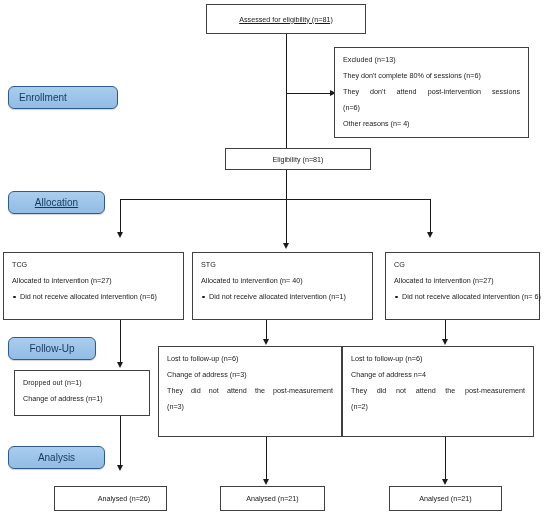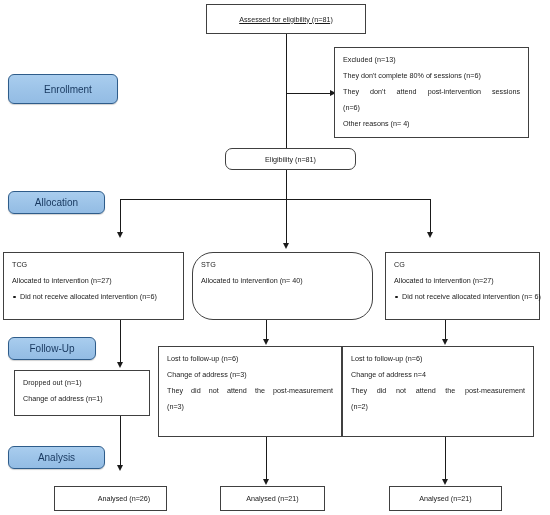--- a/index.html
+++ b/index.html
@@ -101,46 +101,46 @@
     border-top: 3.6px solid transparent;
     border-bottom: 3.6px solid transparent;
     border-left: 6px solid #1a1a1a;
   }
 </style>
 </head>
 <body>
 
 <div id="canvas">
 
-  <div class="stage left-align" style="left:8px; top:74px; width:110px; height:30px;justify-content:center;">
+  <div class="stage left-align" style="left:8px; top:86px; width:110px; height:23px;">
     <span>Enrollment</span>
   </div>
 
   <div class="box center" style="left:206px; top:4px; width:160px; height:30px;text-decoration:underline;">
     <span>Assessed for eligibility (n=81)</span>
   </div>
 
   <div class="vline" style="left:286px; top:34px; height:114px;"></div>
 
   <div class="hline" style="left:286px; top:93px; width:44px;"></div>
   <div class="arrow-right" style="left:330px; top:89.5px;"></div>
 
   <div class="box pad" style="left:334px; top:47px; width:195px; height:91px;">
     <div class="line">Excluded (n=13)</div>
     <div class="line">They don't complete 80% of sessions (n=6)</div>
     <div class="line justified">They don't attend post-intervention sessions</div>
     <div class="line">(n=6)</div>
     <div class="line">Other reasons (n= 4)</div>
   </div>
 
-  <div class="box center" style="left:225px; top:148px; width:131px; height:22px;border-radius:7px;">
+  <div class="box center" style="left:225px; top:148px; width:146px; height:22px;">
     <span>Eligibility (n=81)</span>
   </div>
 
-  <div class="stage" style="left:8px; top:191px; width:97px; height:23px;">
+  <div class="stage" style="left:8px; top:191px; width:97px; height:23px;text-decoration:underline;">
     <span>Allocation</span>
   </div>
 
   <div class="vline" style="left:286px; top:170px; height:30px;"></div>
 
   <div class="hline" style="left:120px; top:199px; width:310px;"></div>
 
   <div class="vline" style="left:120px; top:199px; height:33px;"></div>
   <div class="arrow-down" style="left:116.5px; top:232px;"></div>
 
@@ -149,23 +149,24 @@
 
   <div class="vline" style="left:430px; top:199px; height:33px;"></div>
   <div class="arrow-down" style="left:426.5px; top:232px;"></div>
 
   <div class="box pad" style="left:3px; top:252px; width:181px; height:68px;">
     <div class="line">TCG</div>
     <div class="line">Allocated to intervention (n=27)</div>
     <div class="line bullet">Did not receive allocated intervention (n=6)</div>
   </div>
 
-  <div class="box pad" style="left:192px; top:252px; width:181px; height:68px;border-radius:21px;">
+  <div class="box pad" style="left:192px; top:252px; width:181px; height:68px;">
     <div class="line">STG</div>
     <div class="line">Allocated to intervention (n= 40)</div>
+    <div class="line bullet">Did not receive allocated intervention (n=1)</div>
   </div>
 
   <div class="box pad" style="left:385px; top:252px; width:155px; height:68px;">
     <div class="line">CG</div>
     <div class="line">Allocated to intervention (n=27)</div>
     <div class="line bullet">Did not receive allocated intervention (n= 6)</div>
   </div>
 
   <div class="stage" style="left:8px; top:337px; width:88px; height:23px;">
     <span>Follow-Up</span>

